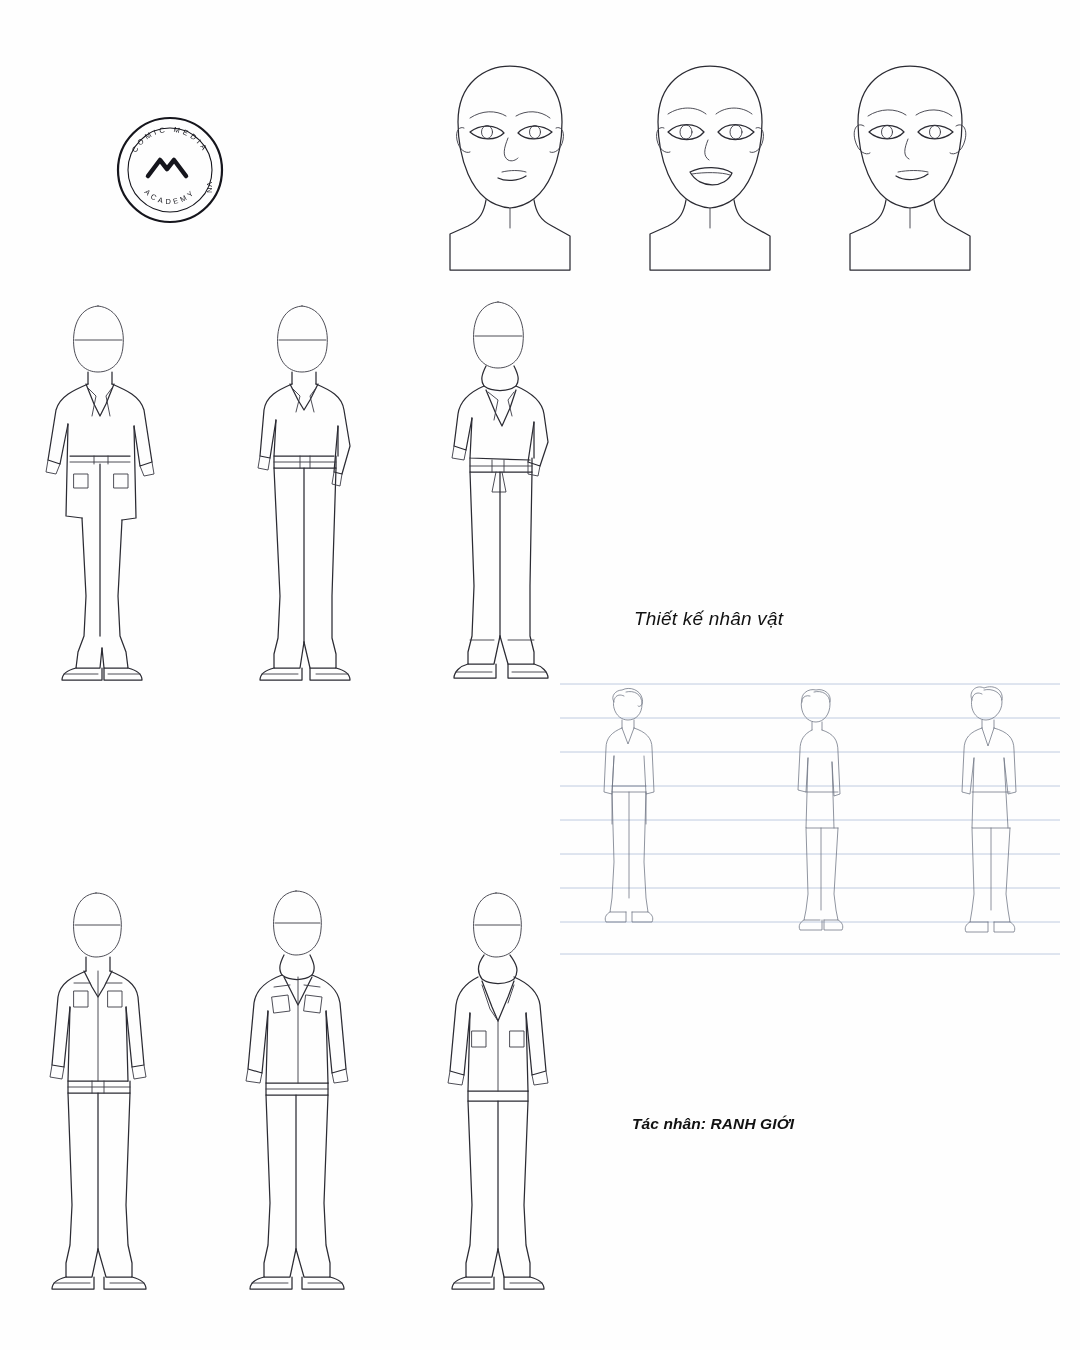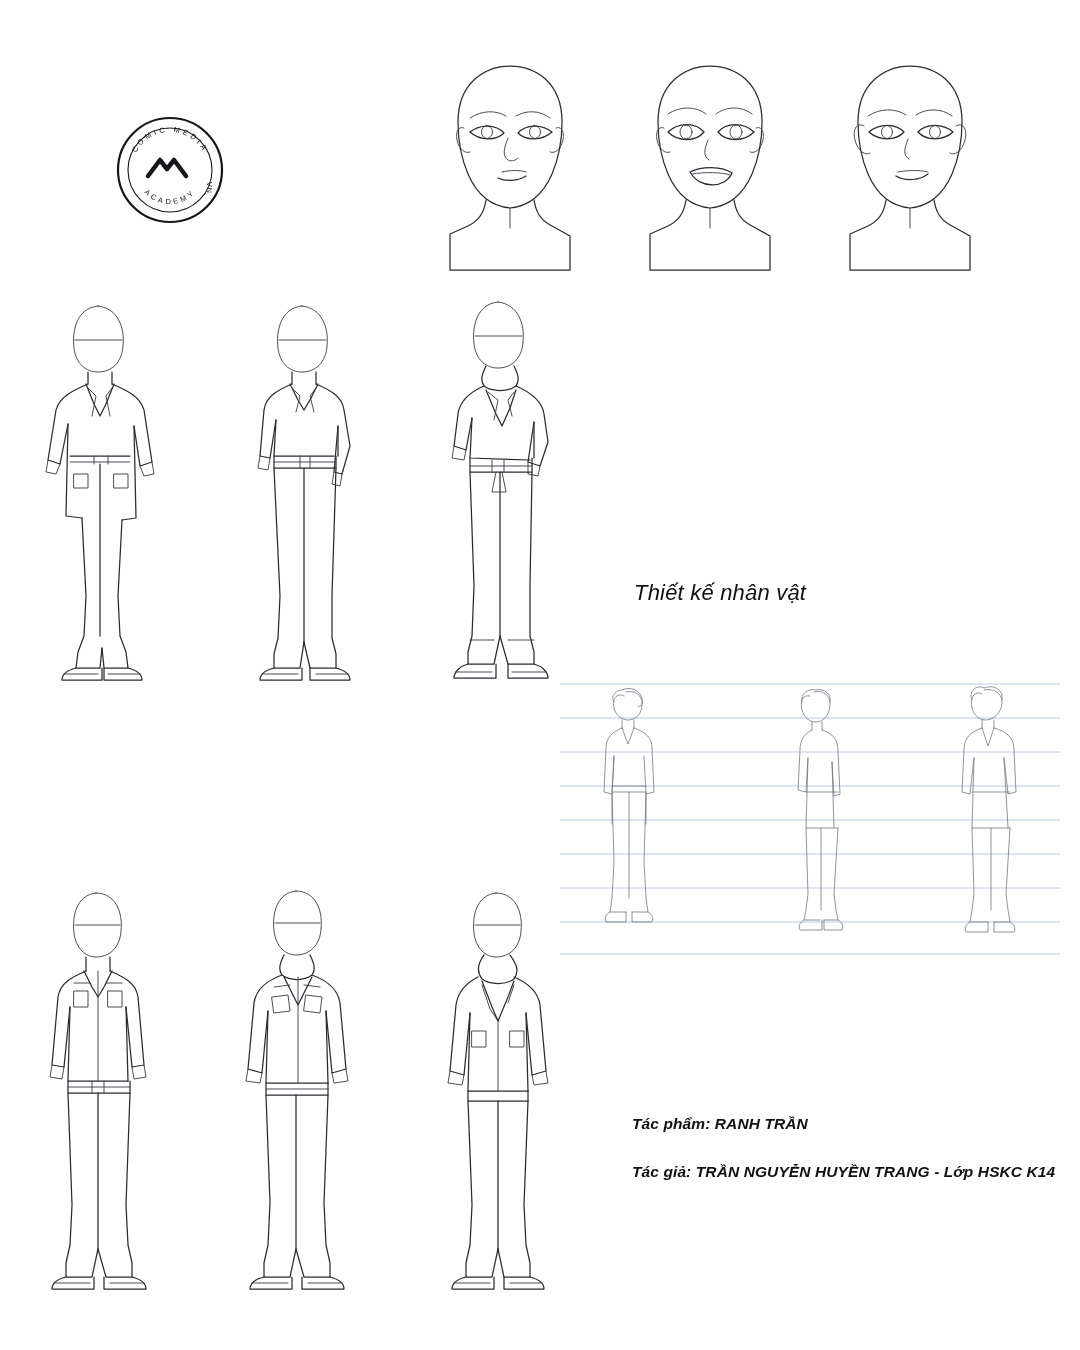--- a/index.html
+++ b/index.html
@@ -33,22 +33,22 @@
   .logo svg { display: block; }
 
   
   .caption {
     position: absolute;
     font-style: italic;
     white-space: nowrap;
   }
   #caption-design {
     left: 634px;
-    top: 580px;
-    font-size: 22px;
+    top: 608px;
+    font-size: 19px;
     letter-spacing: .2px;
   }
   #credit-block {
     position: absolute;
     left: 632px;
     top: 1113px;
     width: 420px;
   }
   #credit-block .line {
     font-style: italic;
@@ -373,17 +373,16 @@
         <path class="ln-thin" d="M24 398 L60 398 M80 398 L112 398"></path>
         <path class="ln-thin" d="M20 186 L18 198 L32 200 L34 190"></path>
         <path class="ln-thin" d="M116 186 L118 198 L104 200 L102 190"></path>
       </g>
     </svg>
   </div>
 
   <div class="caption" id="caption-design">Thiết kế nhân vật</div>
 
   <div id="credit-block">
-    <div class="line title-line">Tác phẩm: RANH TRẦN</div>
-    <div class="line">Tác giả: TRẦN NGUYỄN HUYỀN TRANG - Lớp HSKC K14</div>
+    <div class="line title-line">Tác nhân: RANH GIỚI</div>
   </div>
 
 </div>
 
 </body></html>

